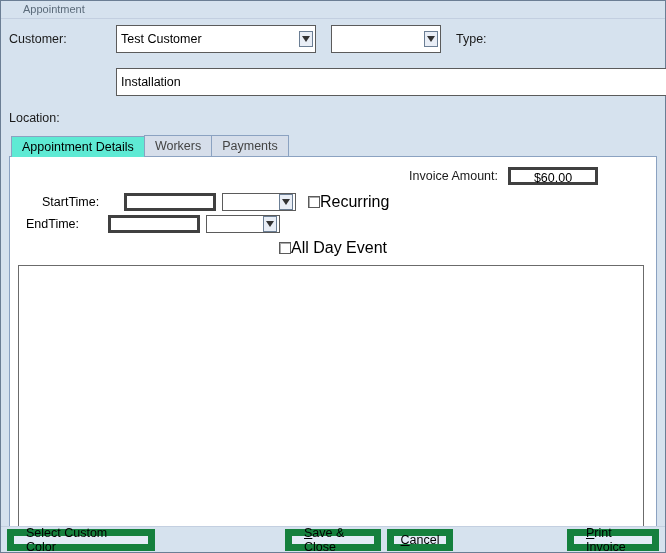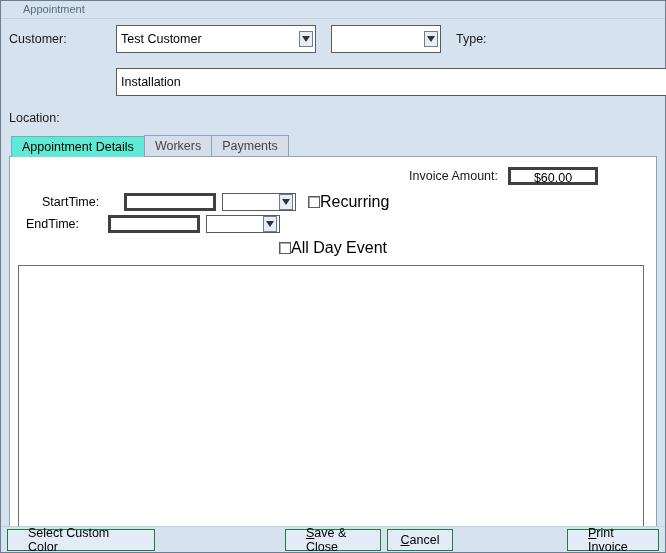--- a/index.html
+++ b/index.html
@@ -151,22 +151,22 @@
     height: 26px;
     background: #d6e2ee;
     border-top: 1px solid #c3cfe0;
     display: flex;
     align-items: center;
     padding: 0 6px;
   }
   .btn {
     height: 22px;
     background: #e3ebf6;
-    border: 1px solid #15803d;
-    padding: 0 20px;
+    border: 7px solid #15803d;
+    padding: 0 12px;
     font-size: 12.5px;
     display: inline-flex;
     align-items: center;
     justify-content: center;
     cursor: default;
   }
   .btn.select-color { width: 148px; justify-content: center; }
   .footer-spacer { flex: 1; }
   .mn { text-decoration: underline; }
   .invoice-val {

